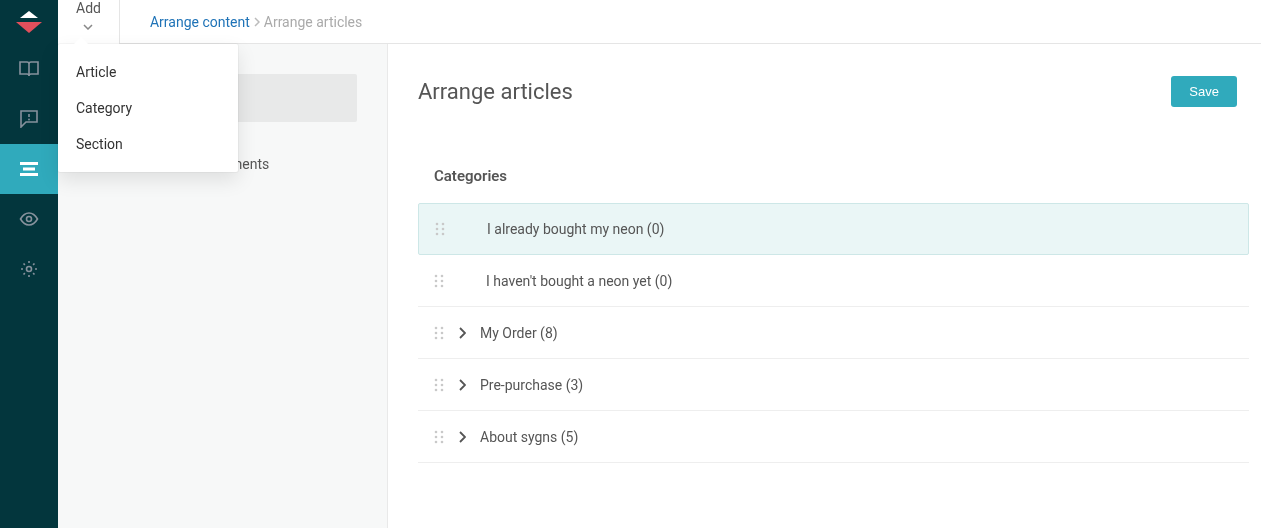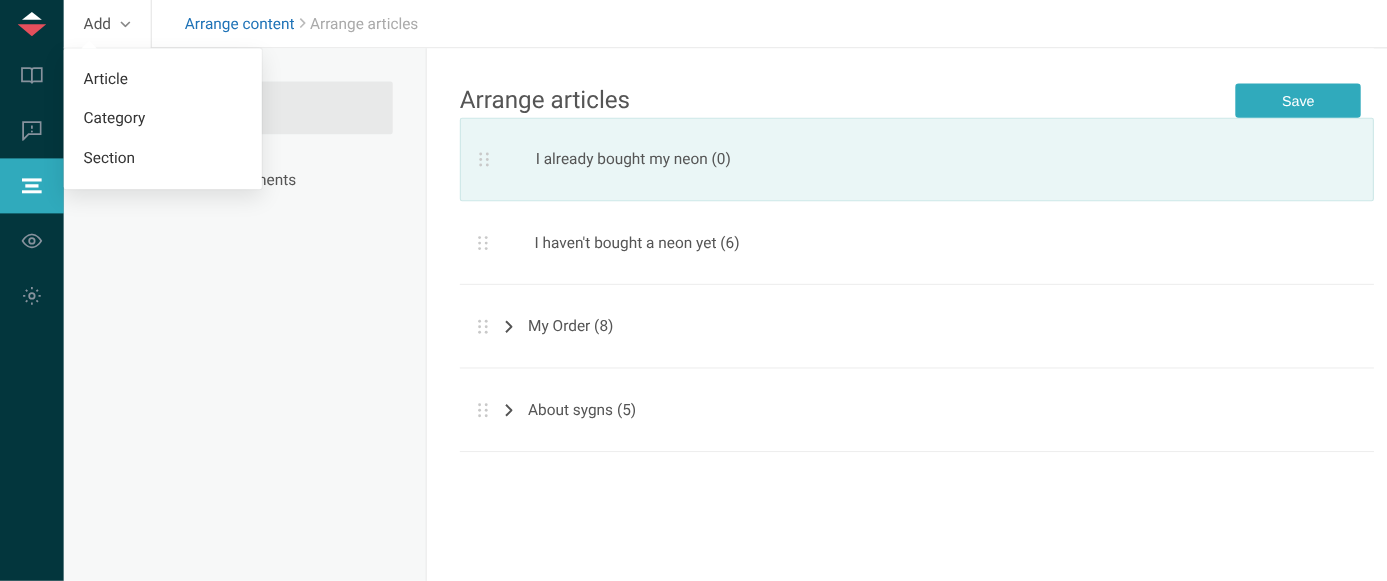--- a/index.html
+++ b/index.html
@@ -52,20 +52,21 @@
   .add-trigger {
     height: 44px;
     padding: 0 18px;
     display: flex; align-items: center;
     gap: 8px;
     color: #555;
     border-right: 1px solid #e5e5e5;
     cursor: pointer;
     background: #fff;
     position: relative;
+    flex-direction: column;
   }
   .add-trigger .chevron-down svg { display:block; }
 
   .breadcrumb {
     display: flex; align-items: flex-start;
     padding-left: 30px;
     gap: 4px;
     font-size: 14px;
   }
   .breadcrumb .bc-link { color: #1F73B7; cursor: pointer; }
@@ -141,37 +142,37 @@
   .page-title {
     font-size: 22px;
     font-weight: 400;
     color: #555;
   }
   .save-btn {
     background: #30AABC;
     color: #fff;
     border: none;
     border-radius: 3px;
-    padding: 8px 42px;
+    padding: 8px 18px;
     font-size: 13px;
     cursor: pointer;
   }
 
   .section-heading {
     font-size: 15px;
     font-weight: 600;
     color: #555;
     margin: 60px 0 18px 16px;
   }
 
   .cat-list { }
   .cat-row {
     display: flex;
     align-items: center;
-    height: 76px;
+    height: 52px;
     border-bottom: 1px solid #eee;
     border-top: 1px solid transparent;
     padding-left: 16px;
     gap: 14px;
   }
   .cat-row.highlight {
     background: #eaf6f6;
     border: 1px solid #cde7e7;
     border-radius: 2px;
   }
@@ -269,20 +270,21 @@
   <div class="sidebar-selected"></div>
   <div class="sidebar-link">User segments</div>
 </div>
 
 <div class="main">
   <div class="main-header">
     <h1 class="page-title">Arrange articles</h1>
     <button class="save-btn">Save</button>
   </div>
 
+  <div class="section-heading">Categories</div>
 
   <div class="cat-list">
 
     <div class="cat-row highlight">
       <span class="drag-handle">
         <svg width="10" height="14" viewBox="0 0 10 14">
             <circle cx="2" cy="2" r="1.3" fill="currentColor"></circle>
             <circle cx="8" cy="2" r="1.3" fill="currentColor"></circle>
             <circle cx="2" cy="7" r="1.3" fill="currentColor"></circle>
             <circle cx="8" cy="7" r="1.3" fill="currentColor"></circle>
@@ -299,21 +301,21 @@
         <svg width="10" height="14" viewBox="0 0 10 14">
             <circle cx="2" cy="2" r="1.3" fill="currentColor"></circle>
             <circle cx="8" cy="2" r="1.3" fill="currentColor"></circle>
             <circle cx="2" cy="7" r="1.3" fill="currentColor"></circle>
             <circle cx="8" cy="7" r="1.3" fill="currentColor"></circle>
             <circle cx="2" cy="12" r="1.3" fill="currentColor"></circle>
             <circle cx="8" cy="12" r="1.3" fill="currentColor"></circle>
           </svg>
       </span>
       <span class="expand-spacer"></span>
-      <span class="cat-label">I haven't bought a neon yet (6)</span>
+      <span class="cat-label">I haven't bought a neon yet (0)</span>
     </div>
 
     <div class="cat-row">
       <span class="drag-handle">
         <svg width="10" height="14" viewBox="0 0 10 14">
             <circle cx="2" cy="2" r="1.3" fill="currentColor"></circle>
             <circle cx="8" cy="2" r="1.3" fill="currentColor"></circle>
             <circle cx="2" cy="7" r="1.3" fill="currentColor"></circle>
             <circle cx="8" cy="7" r="1.3" fill="currentColor"></circle>
             <circle cx="2" cy="12" r="1.3" fill="currentColor"></circle>
@@ -321,34 +323,52 @@
           </svg>
       </span>
       <span class="expand-chevron">
         <svg width="8" height="12" viewBox="0 0 8 12">
             <path d="M2 1l5 5-5 5" fill="none" stroke="currentColor" stroke-width="1.8"></path>
           </svg>
       </span>
       <span class="cat-label">My Order (8)</span>
     </div>
 
-
     <div class="cat-row">
       <span class="drag-handle">
         <svg width="10" height="14" viewBox="0 0 10 14">
             <circle cx="2" cy="2" r="1.3" fill="currentColor"></circle>
             <circle cx="8" cy="2" r="1.3" fill="currentColor"></circle>
             <circle cx="2" cy="7" r="1.3" fill="currentColor"></circle>
             <circle cx="8" cy="7" r="1.3" fill="currentColor"></circle>
             <circle cx="2" cy="12" r="1.3" fill="currentColor"></circle>
             <circle cx="8" cy="12" r="1.3" fill="currentColor"></circle>
           </svg>
       </span>
       <span class="expand-chevron">
         <svg width="8" height="12" viewBox="0 0 8 12">
             <path d="M2 1l5 5-5 5" fill="none" stroke="currentColor" stroke-width="1.8"></path>
           </svg>
       </span>
+      <span class="cat-label">Pre-purchase (3)</span>
+    </div>
+
+    <div class="cat-row">
+      <span class="drag-handle">
+        <svg width="10" height="14" viewBox="0 0 10 14">
+            <circle cx="2" cy="2" r="1.3" fill="currentColor"></circle>
+            <circle cx="8" cy="2" r="1.3" fill="currentColor"></circle>
+            <circle cx="2" cy="7" r="1.3" fill="currentColor"></circle>
+            <circle cx="8" cy="7" r="1.3" fill="currentColor"></circle>
+            <circle cx="2" cy="12" r="1.3" fill="currentColor"></circle>
+            <circle cx="8" cy="12" r="1.3" fill="currentColor"></circle>
+          </svg>
+      </span>
+      <span class="expand-chevron">
+        <svg width="8" height="12" viewBox="0 0 8 12">
+            <path d="M2 1l5 5-5 5" fill="none" stroke="currentColor" stroke-width="1.8"></path>
+          </svg>
+      </span>
       <span class="cat-label">About sygns (5)</span>
     </div>
 
   </div>
 </div>
 
 </body></html>

